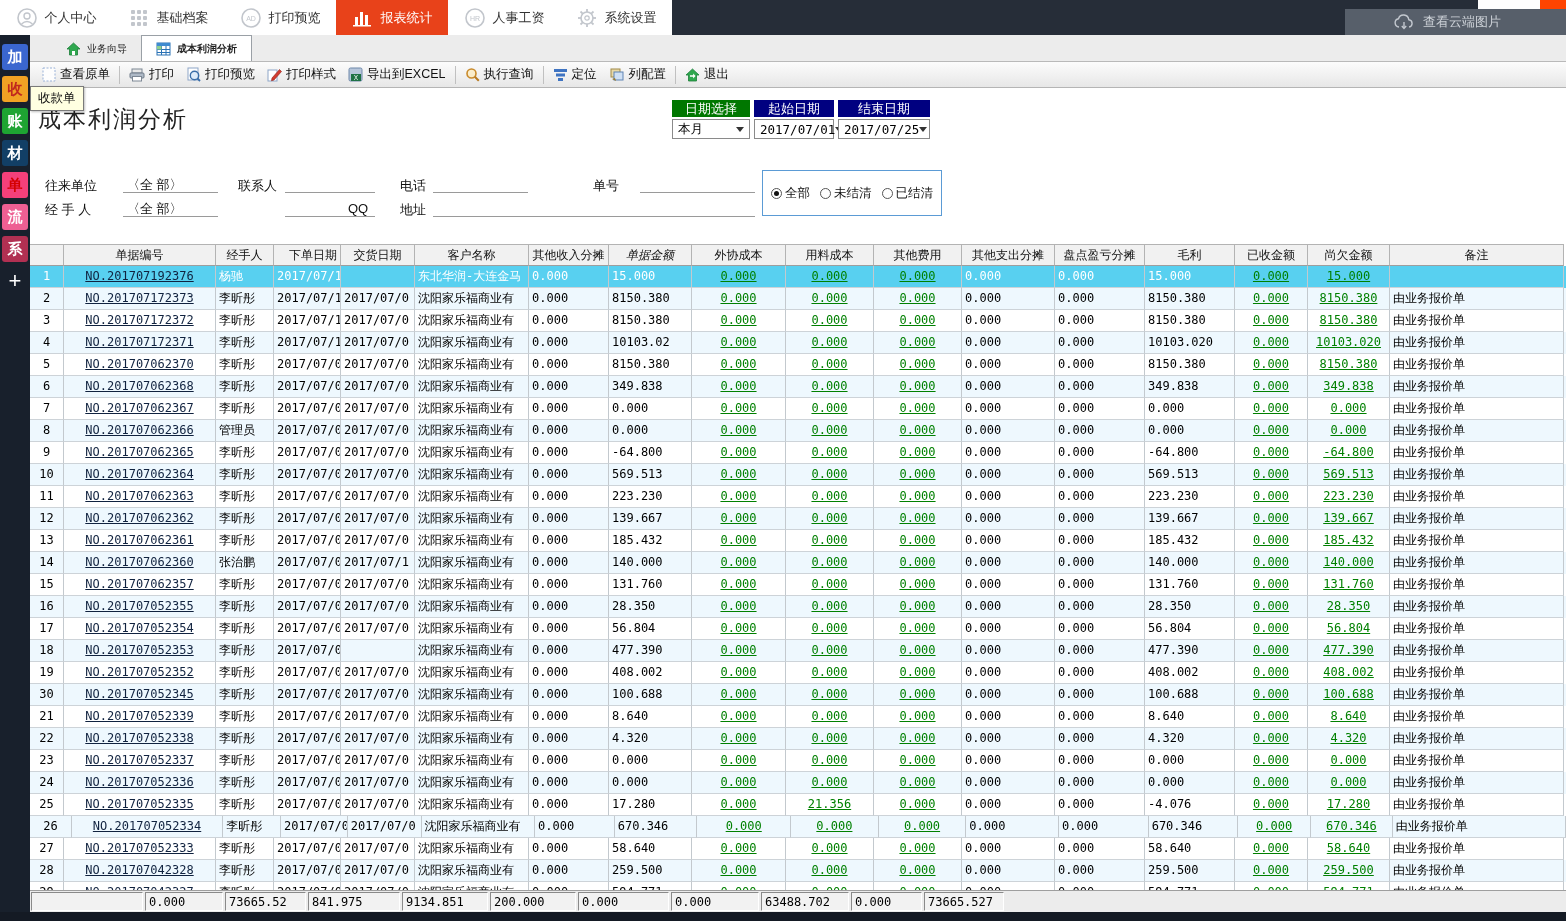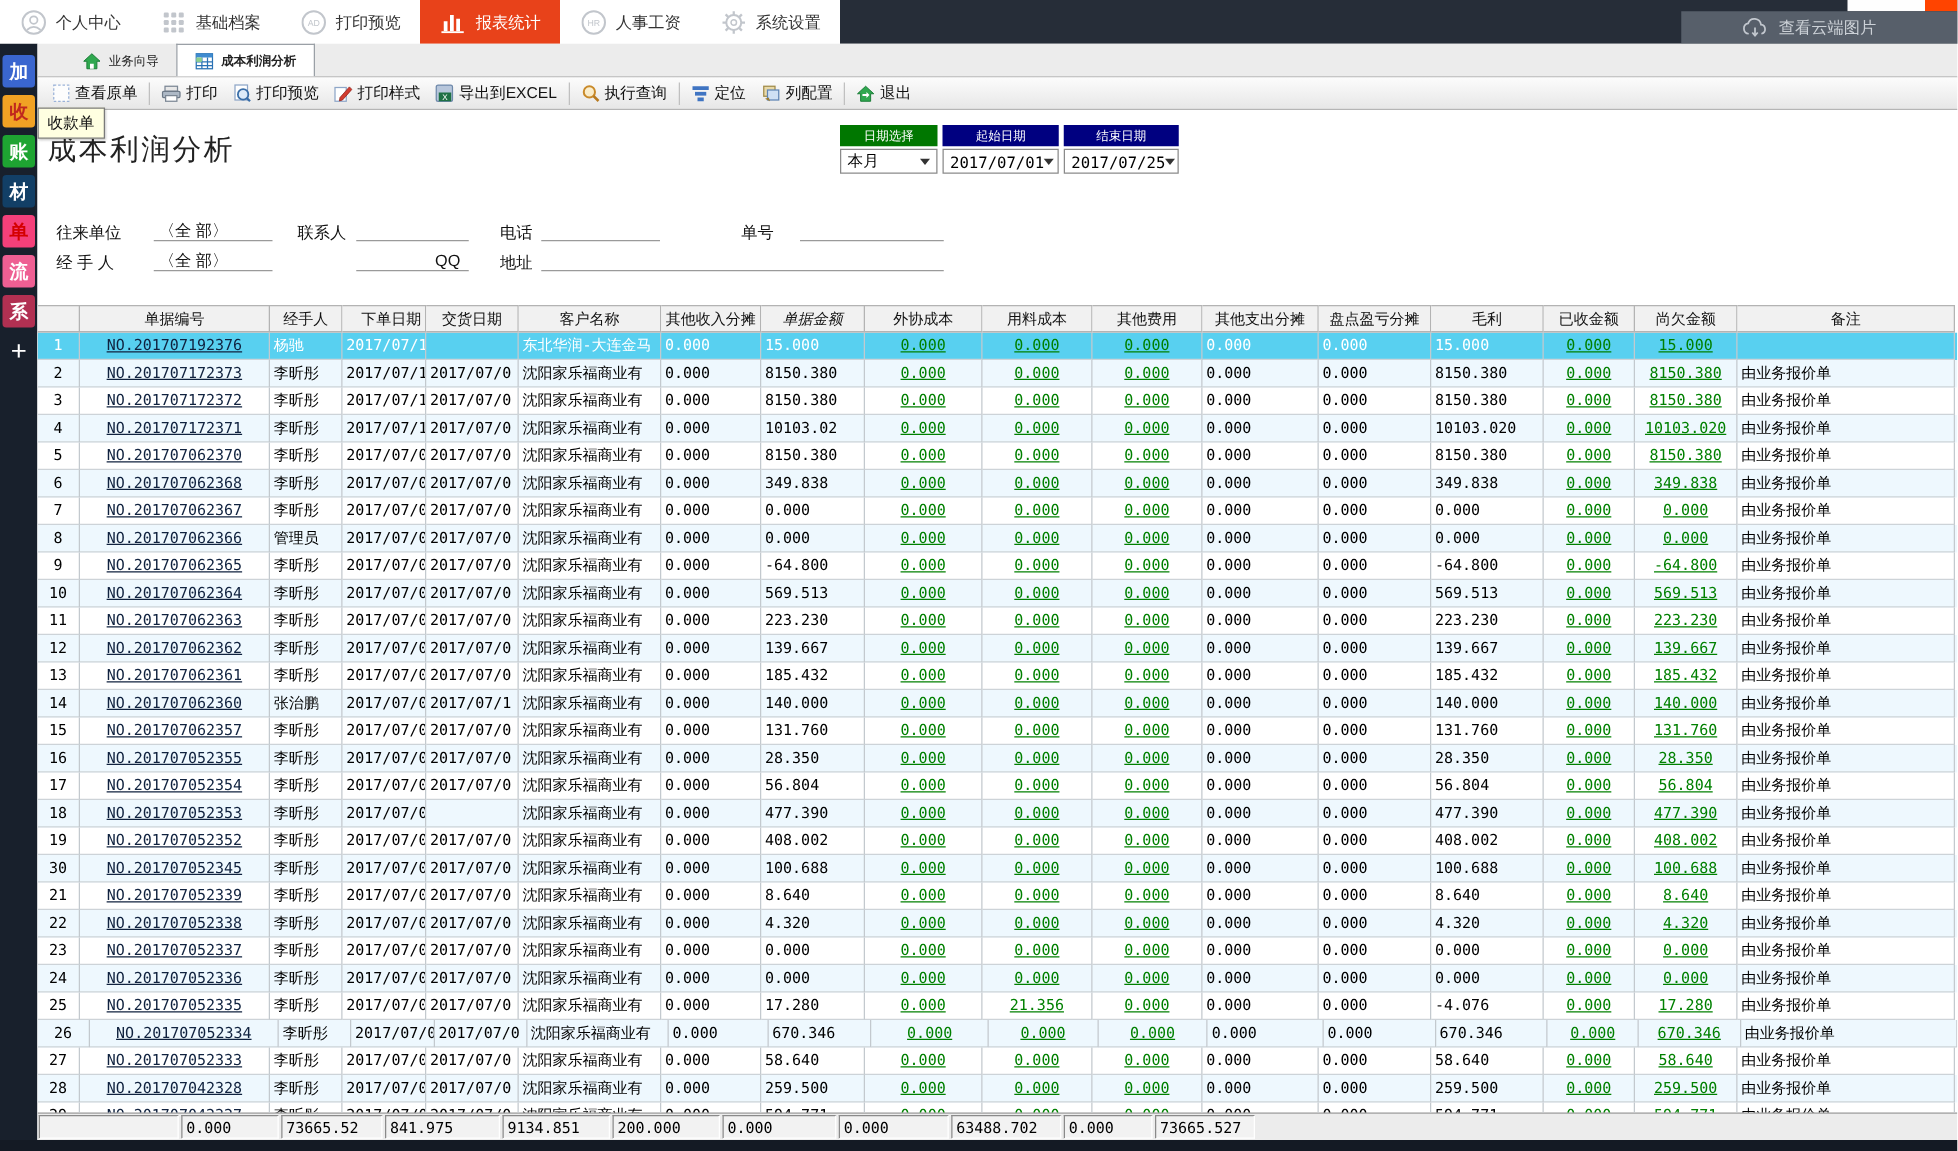--- a/index.html
+++ b/index.html
@@ -36,21 +36,21 @@
 
   
   .tooltip { position:absolute; left:30px; top:86px; background:#ffffe1; border:1px solid #7a7a7a; font-size:12.5px; color:#111; padding:3px 7px; z-index:60; box-shadow:1px 1px 2px rgba(0,0,0,.25); }
 
   
   .content { flex:1; background:#fff; position:relative; overflow:hidden; }
   .page-title { position:absolute; left:8px; top:16px; font-size:23px; color:#222; letter-spacing:2px; }
 
   .date-filter { position:absolute; left:642px; top:12px; display:flex; gap:4px; }
   .df-col { display:flex; flex-direction:column; gap:2px; }
-  .df-head { height:17px; color:#fff; font-size:10px; display:flex; align-items:center; justify-content:center; }
+  .df-head { height:17px; color:#fff; font-size:13px; display:flex; align-items:center; justify-content:center; }
   .df-drop { height:20px; border:1px solid #8a8a8a; background:#fff; font-size:12.5px; font-family:"DejaVu Sans Mono", monospace; display:flex; align-items:center; justify-content:space-between; padding:0 5px; }
   .df-arrow { width:0; height:0; border-left:4px solid transparent; border-right:4px solid transparent; border-top:5px solid #333; }
 
   .flabel { position:absolute; font-size:13px; color:#111; }
   .fvalue { position:absolute; font-size:13px; color:#111; }
   .fline { position:absolute; border-bottom:1px solid #9a9a9a; }
 
   .radio-box { position:absolute; left:732px; top:82px; width:180px; height:46px; border:1px solid #5b9bd5; background:#fff; display:flex; align-items:center; gap:10px; padding-left:8px; }
   .radio-opt { display:flex; align-items:center; gap:3px; font-size:12.5px; color:#111; }
   .radio-circ { width:11px; height:11px; border:1px solid #555; border-radius:50%; position:relative; background:#fff; }
@@ -319,21 +319,21 @@
         <div class="page-title">成本利润分析</div>
 
         <div class="date-filter" id="date-filter">
             <div class="df-col" style="width: 78px;">
               <div class="df-head" style="background: rgb(0, 119, 0);">日期选择</div>
               <div class="df-drop">
                 <span>本月</span>
                 <span class="df-arrow"></span>
               </div>
             </div>
-            <div class="df-col" style="width: 93px;">
+            <div class="df-col" style="width: 80px;">
               <div class="df-head" style="background: rgb(0, 0, 128);">起始日期</div>
               <div class="df-drop">
                 <span>2017/07/01</span>
                 <span class="df-arrow"></span>
               </div>
             </div>
             <div class="df-col" style="width: 92px;">
               <div class="df-head" style="background: rgb(0, 0, 128);">结束日期</div>
               <div class="df-drop">
                 <span>2017/07/25</span>
@@ -358,20 +358,34 @@
         <span class="flabel" style="left:15px; top:113px;">经 手 人</span>
         <span class="fvalue" style="left:97px; top:112px;">〈全 部〉</span>
         <div class="fline" style="left:93px; top:112px; width:95px; height:17px;"></div>
 
         <span class="flabel" style="left:318px; top:113px;">QQ</span>
         <div class="fline" style="left:255px; top:112px; width:90px; height:17px;"></div>
 
         <span class="flabel" style="left:370px; top:113px;">地址</span>
         <div class="fline" style="left:403px; top:112px; width:322px; height:17px;"></div>
 
+        <div class="radio-box" id="radio-box">
+            <span class="radio-opt">
+              <span class="radio-circ on"></span>
+              <span>全部</span>
+            </span>
+            <span class="radio-opt">
+              <span class="radio-circ"></span>
+              <span>未结清</span>
+            </span>
+            <span class="radio-opt">
+              <span class="radio-circ"></span>
+              <span>已结清</span>
+            </span>
+          </div>
 
         <div class="table-wrap">
           <div class="thead" id="grid-head">
               <div class="trow">
                 <div class="tcell" style="width: 34px;"></div>
                 <div class="tcell" style="width: 152px;">单据编号</div>
                 <div class="tcell" style="width: 58px;">经手人</div>
                 <div class="tcell" style="width: 67px; text-align: right;">下单日期</div>
                 <div class="tcell" style="width: 74px;">交货日期</div>
                 <div class="tcell" style="width: 114px;">客户名称</div>

